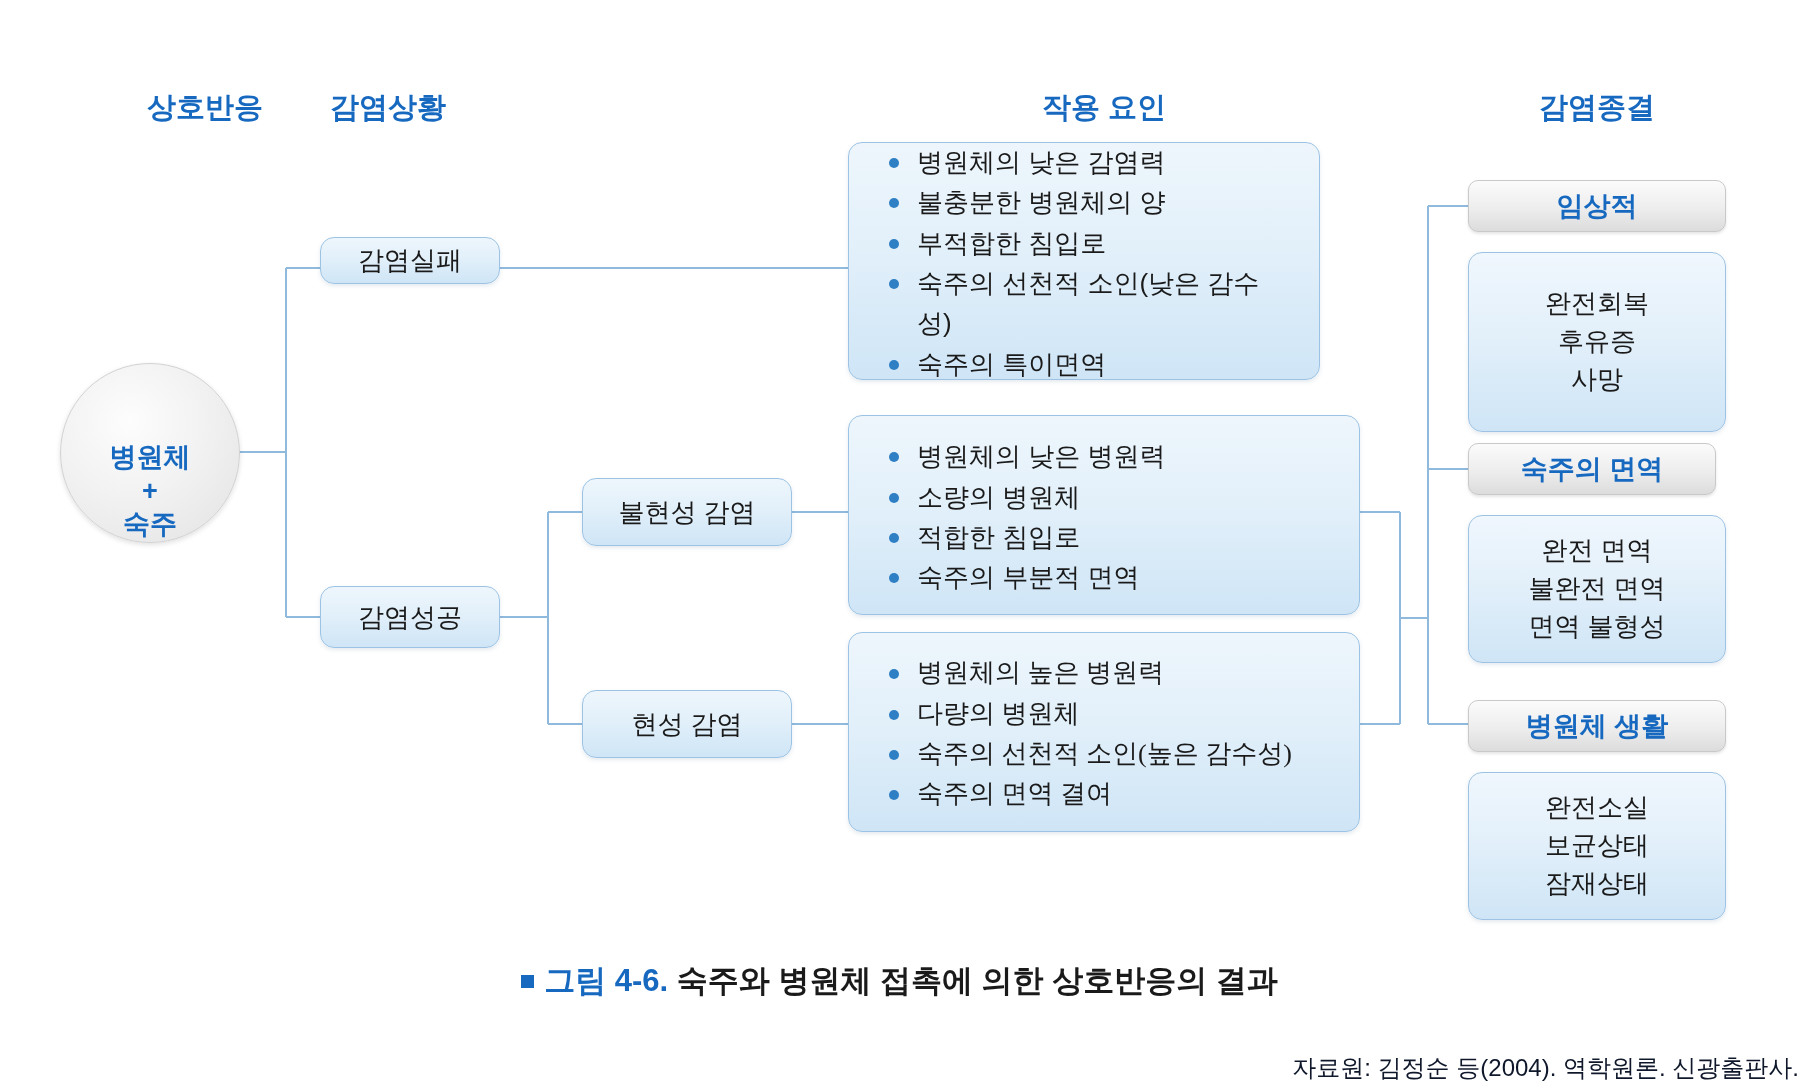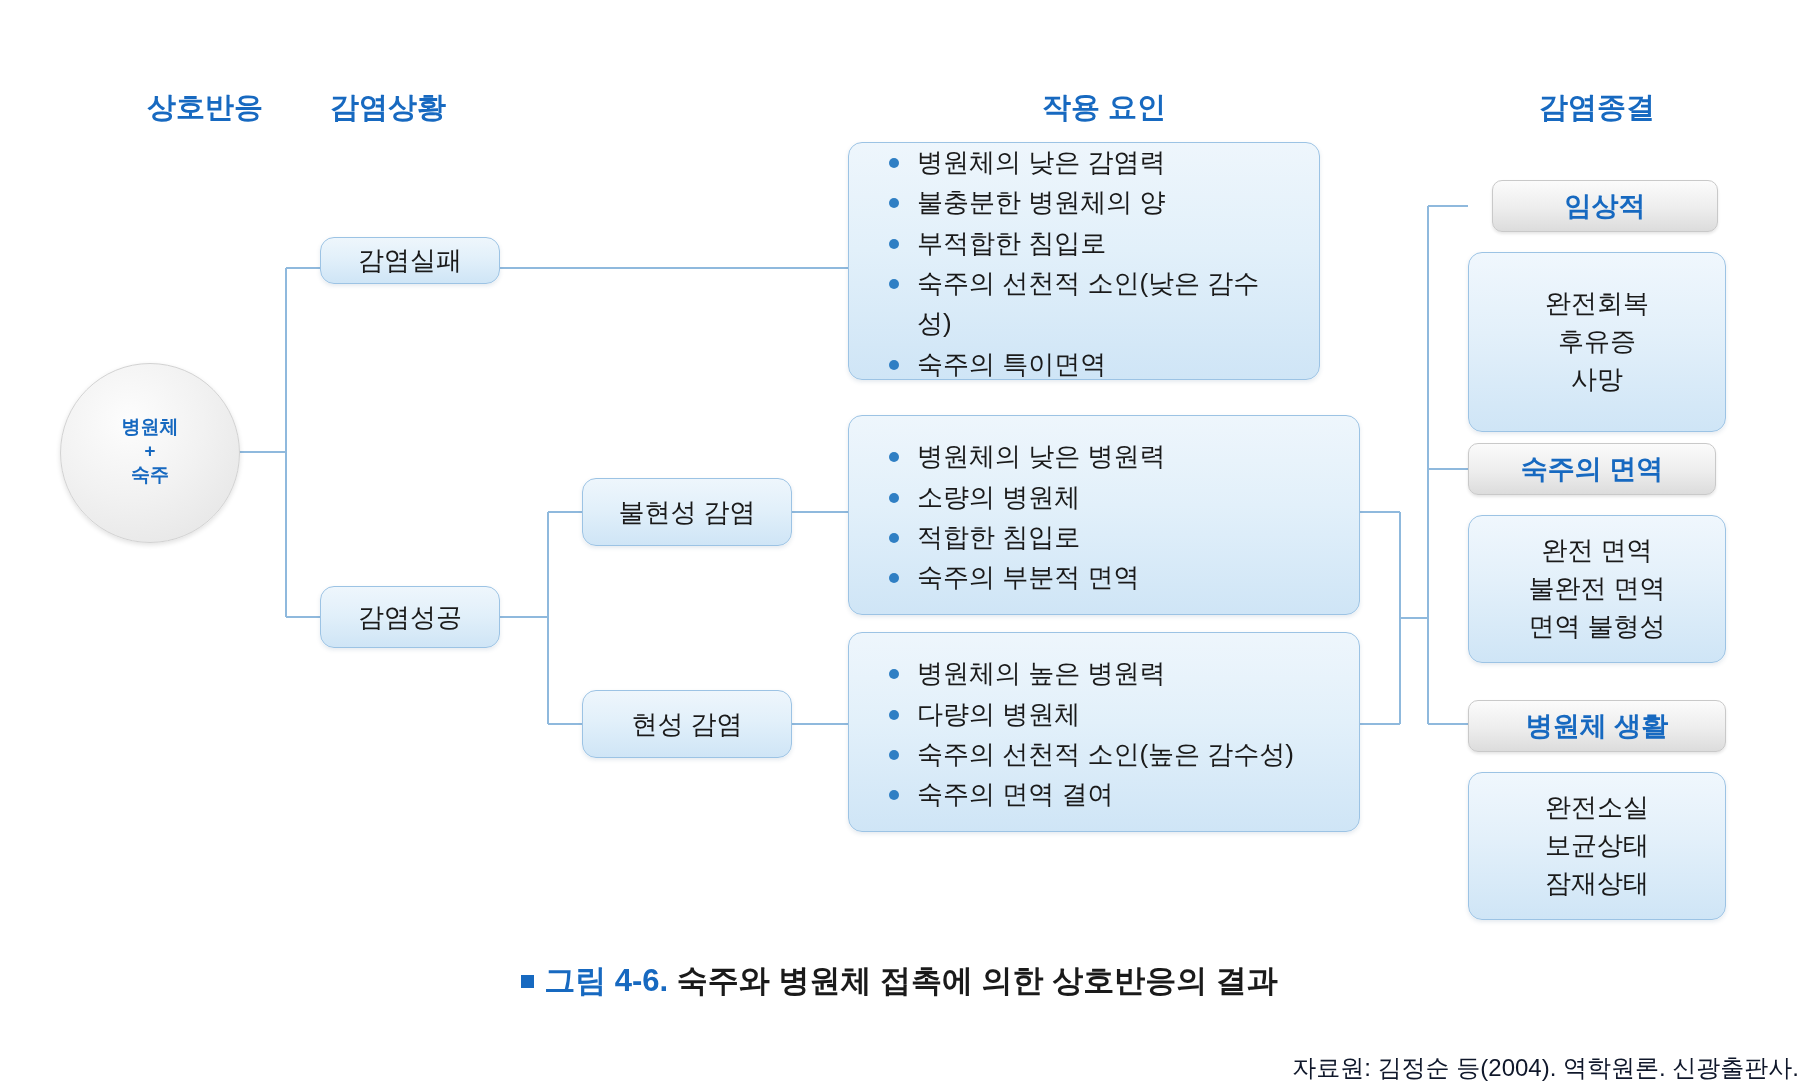--- a/index.html
+++ b/index.html
@@ -39,26 +39,25 @@
     position: absolute;
     width: 178px;
     height: 178px;
     border-radius: 50%;
     background: radial-gradient(circle at 38% 32%, #fdfdfd 0%, #f2f2f2 45%, #e2e2e2 100%);
     border: 1px solid #d2d2d2;
     box-shadow: 0 2px 5px rgba(0,0,0,0.12);
     display: flex;
     flex-direction: column;
     align-items: center;
-    justify-content: center;
-    color: #1769c0;
-    font-weight: bold;
-    font-size: 19px;
+    justify-content: flex-end;
+    color: #1769c0;
+    font-weight: bold;
+    font-size: 27px;
     line-height: 1.25;
-    font-family: Liberation Mono, monospace;
   }
   .root-circle span { display: block; }
   
   .blue-box {
     position: absolute;
     border: 1px solid #9cc3e4;
     border-radius: 14px;
     background: linear-gradient(180deg, #eef6fc 0%, #e2f0fa 45%, #cfe5f6 100%);
     box-shadow: 0 2px 4px rgba(40,80,120,0.12);
     box-sizing: border-box;
@@ -224,30 +223,30 @@
 
   <div class="blue-box factor-box" style="left:848px; top:415px; width:512px; height:200px;">
     <ul class="factor-list">
       <li>병원체의 낮은 병원력</li>
       <li>소량의 병원체</li>
       <li>적합한 침입로</li>
       <li>숙주의 부분적 면역</li>
     </ul>
   </div>
 
-  <div class="blue-box factor-box" style="left:848px; top:632px; width:512px; height:200px;">
+  <div class="blue-box factor-box" style="left:848px; top:632px; width:512px; height:200px;font-family:Liberation Serif, serif;">
     <ul class="factor-list">
       <li>병원체의 높은 병원력</li>
       <li>다량의 병원체</li>
       <li>숙주의 선천적 소인(높은 감수성)</li>
       <li>숙주의 면역 결여</li>
     </ul>
   </div>
 
-  <div class="outcome-title" style="left:1468px; top:180px; width:226px;margin-left:24px;">임상적</div>
+  <div class="outcome-title" style="left:1468px; top:180px; width:258px;">임상적</div>
   <div class="outcome-body" style="left:1468px; top:252px; width:258px; height:180px;">
     <div>완전회복</div>
     <div>후유증</div>
     <div>사망</div>
   </div>
 
   <div class="outcome-title" style="left:1468px; top:443px; width:248px;">숙주의 면역</div>
   <div class="outcome-body" style="left:1468px; top:515px; width:258px; height:148px;">
     <div>완전 면역</div>
     <div>불완전 면역</div>

